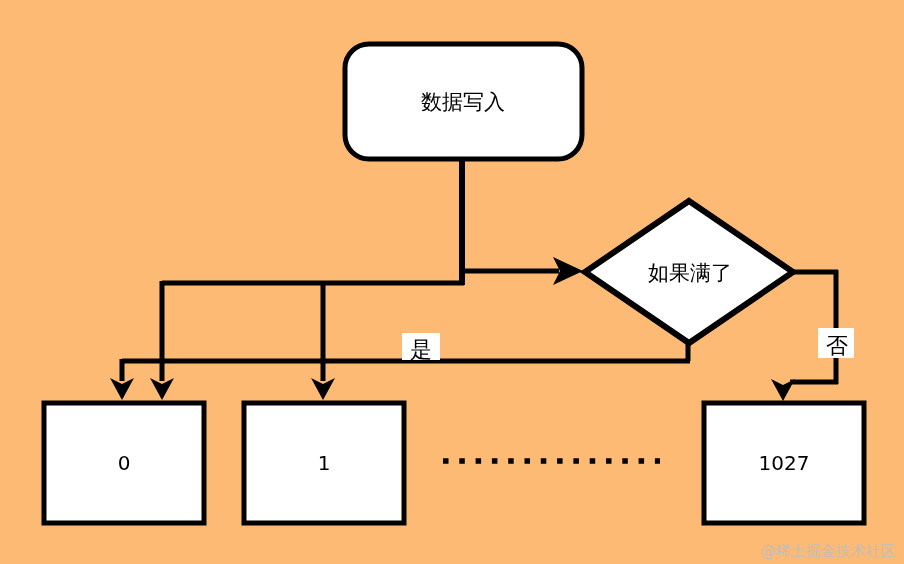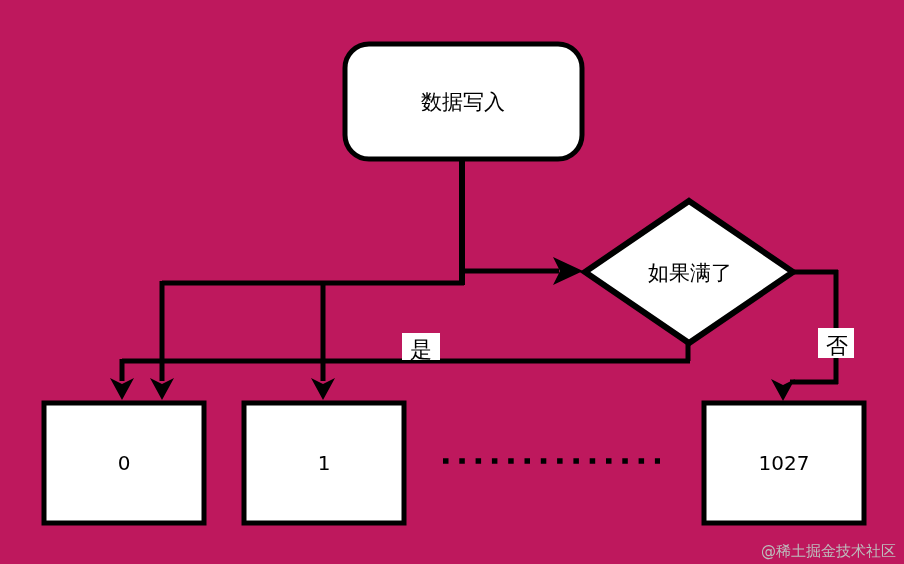--- a/index.html
+++ b/index.html
@@ -8,21 +8,21 @@
     background: #ffffff;
     width: 904px;
     height: 564px;
     overflow: hidden;
     font-family: "DejaVu Sans", "Liberation Sans", sans-serif;
   }
   .stage {
     position: relative;
     width: 904px;
     height: 564px;
-    background: #be185d;
+    background: #fdba74;
   }
   svg { display: block; }
   .node-shape {
     fill: #ffffff;
     stroke: #000000;
   }
   .edge {
     fill: none;
     stroke: #000000;
     stroke-linecap: butt;

